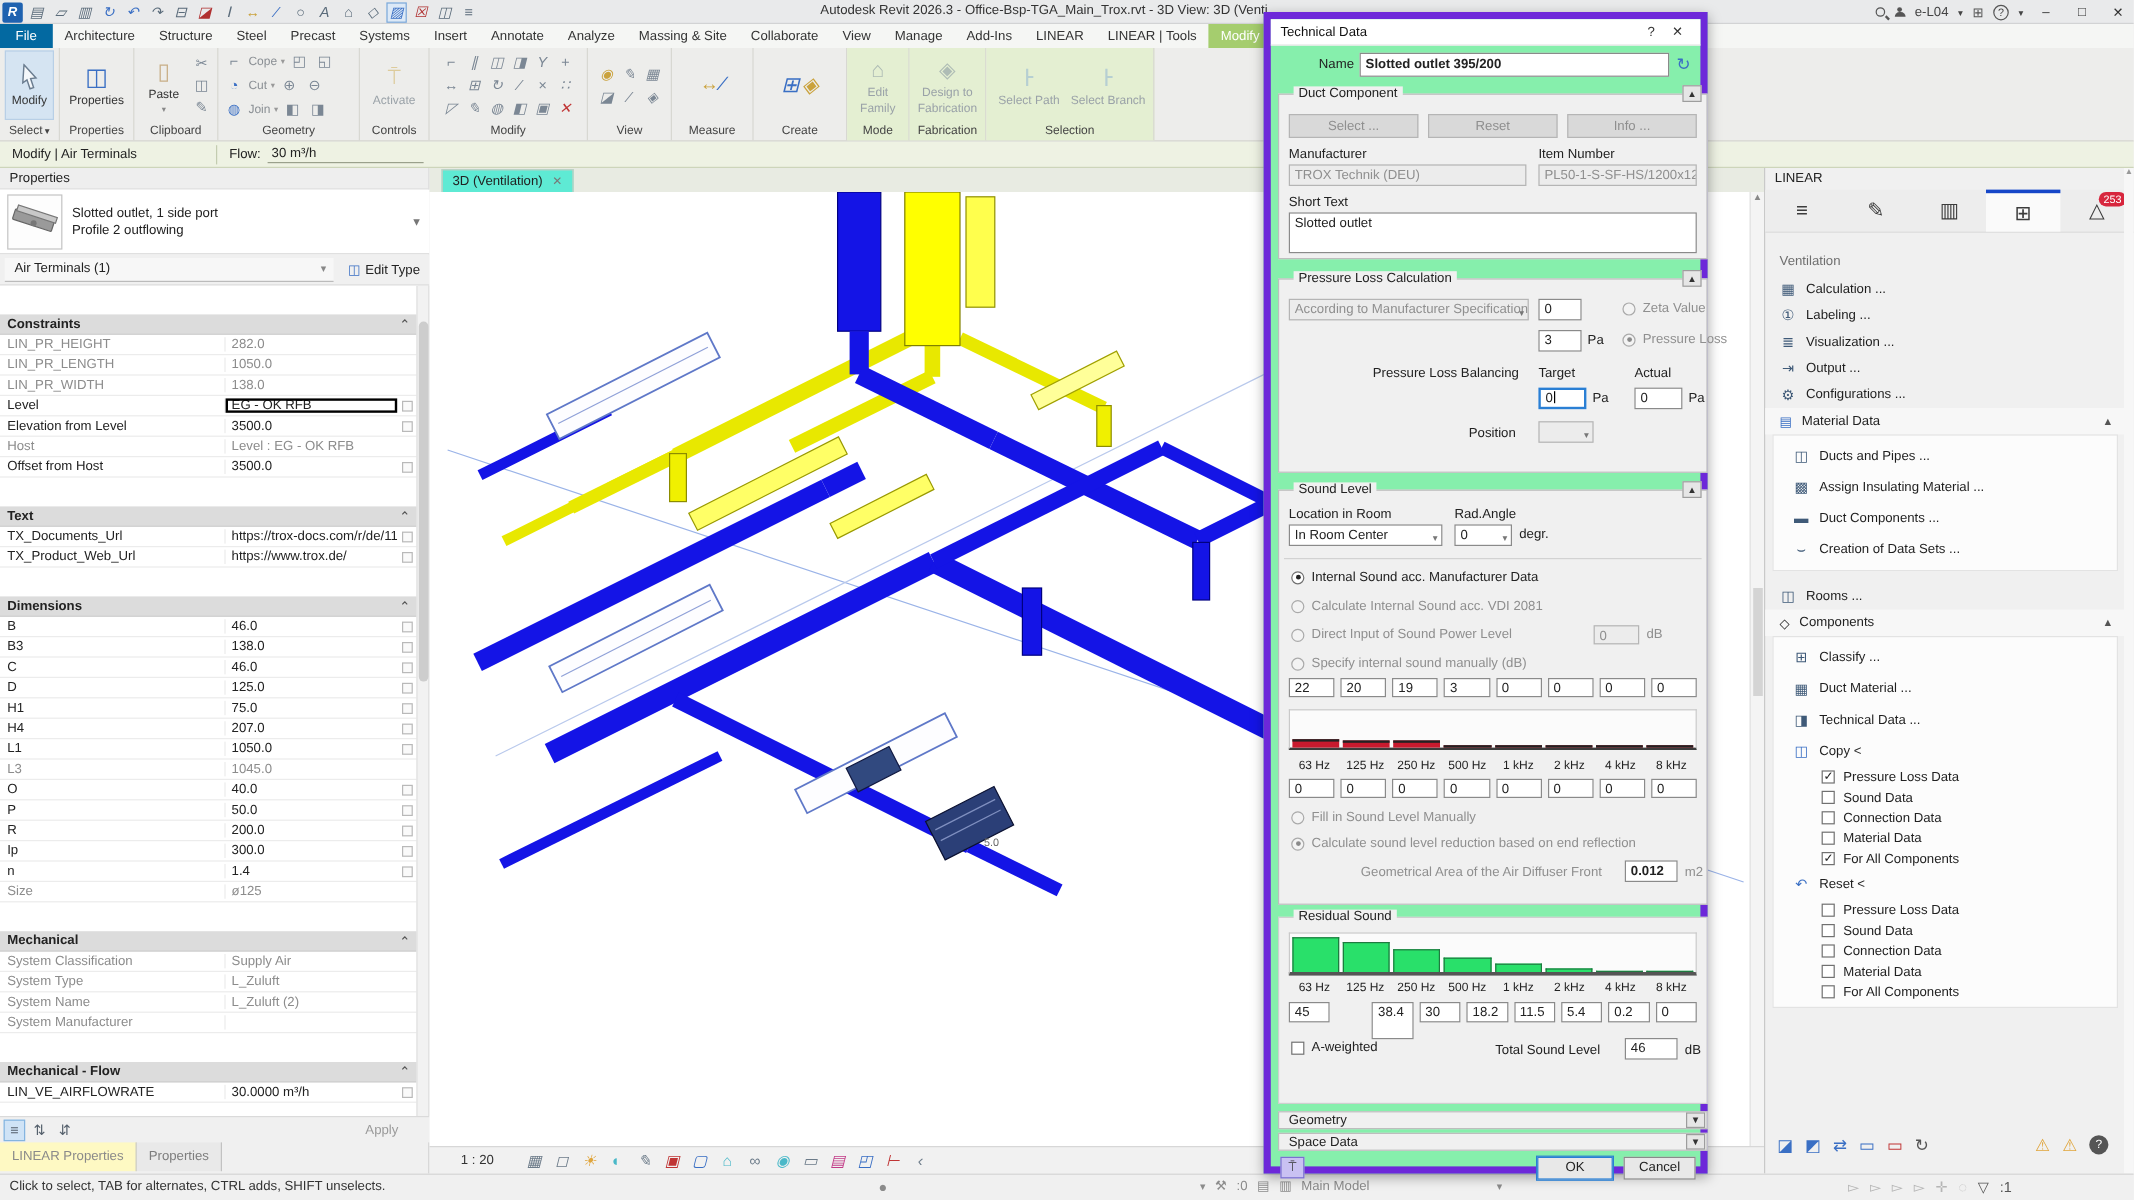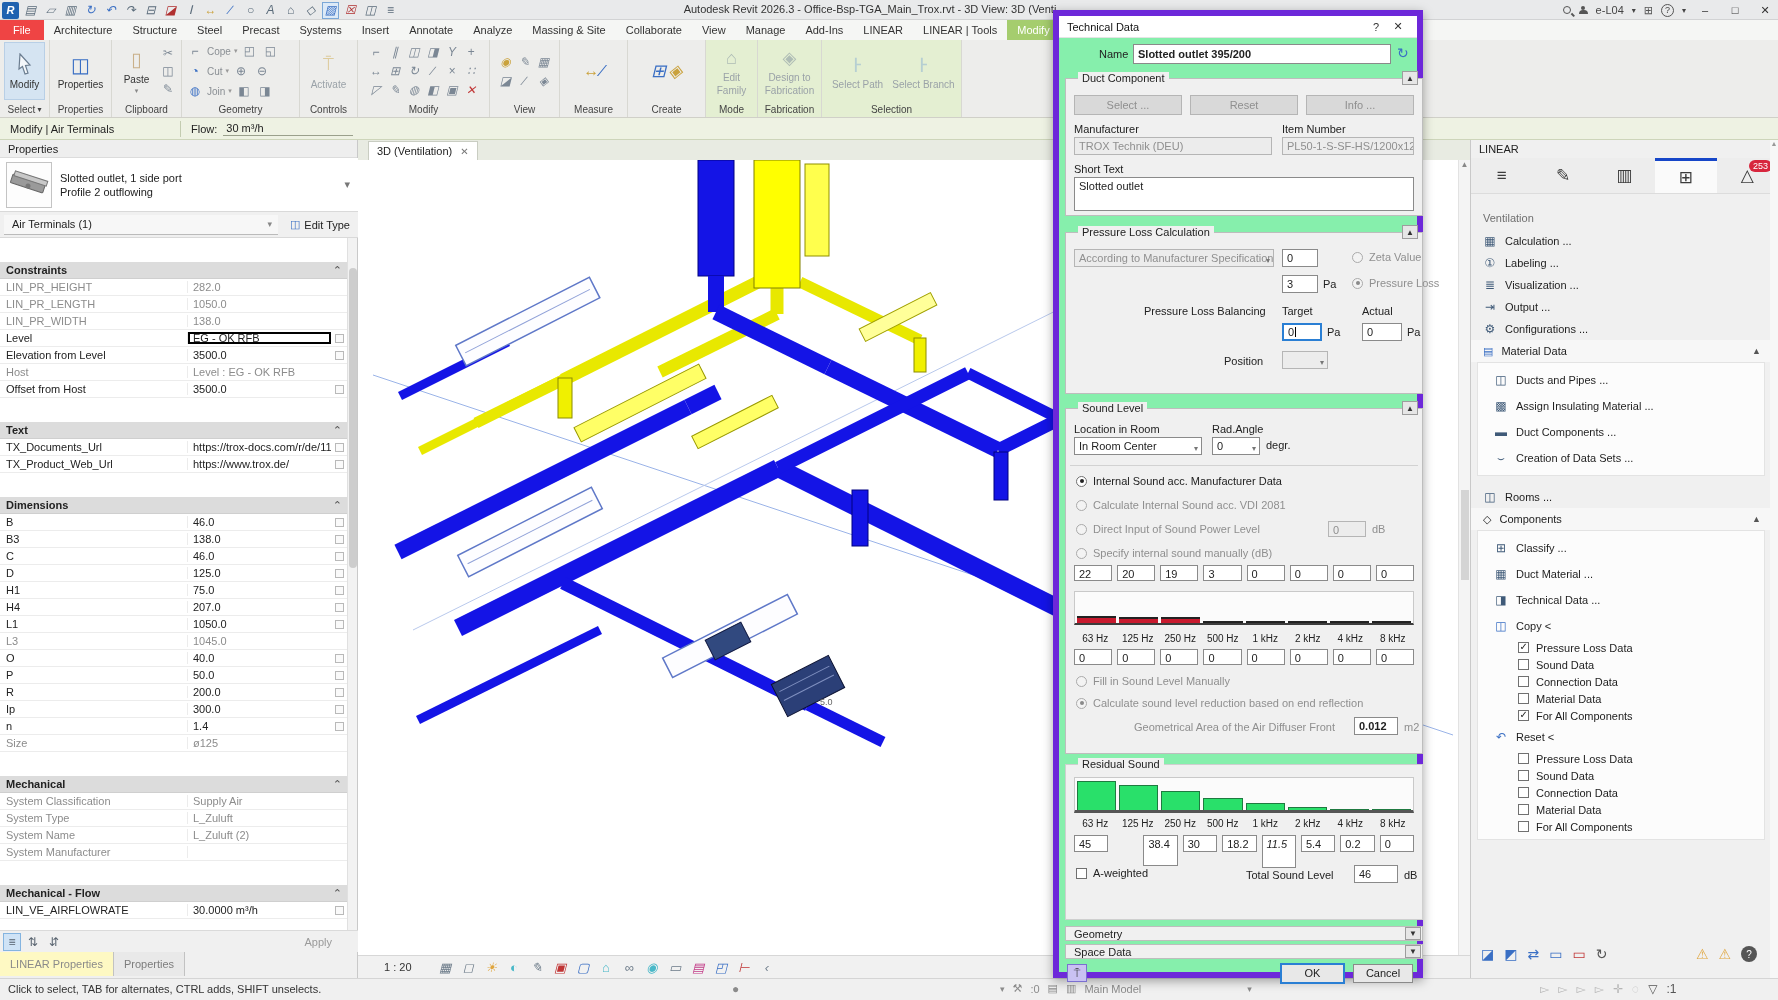--- a/index.html
+++ b/index.html
@@ -17,21 +17,21 @@
   .winbtn { width:22px; height:18px; display:flex; align-items:center; justify-content:center; font-size:11px; color:#333; }
   .mag { width:8px; height:8px; border:1.5px solid #555; border-radius:50%; position:relative; display:inline-block; }
   .mag::after { content:""; position:absolute; left:7px; top:7px; width:4px; height:1.5px; background:#555; transform:rotate(45deg); }
   .person { width:9px; height:9px; position:relative; display:inline-block; }
   .person::before { content:""; position:absolute; left:2.5px; top:0; width:4px; height:4px; border-radius:50%; background:#555; }
   .person::after { content:""; position:absolute; left:0; top:4.5px; width:9px; height:4px; border-radius:4px 4px 0 0; background:#555; }
 
   
   #tabbar { left:0; top:20px; width:1778px; height:20px; background:#f5f6f4; display:flex; align-items:stretch; }
   .rtab { padding:0 10px; display:flex; align-items:center; color:#333; white-space:nowrap; }
-  .rtab.file { background:#ef4444; color:#fff; padding:0 13px; }
+  .rtab.file { background:#0369a1; color:#fff; padding:0 13px; }
   .rtab.contextual { background:#a5cd6e; color:#fff; }
 
   
   #ribbon { left:0; top:40px; width:1778px; height:78px; background:#ededeb; border-bottom:1px solid #d0d0c8; display:flex; align-items:stretch; }
   .rpanel { display:flex; flex-direction:column; border-right:1px solid #d8d8d2; }
   .rpanel .pbody { flex:1; display:flex; align-items:center; justify-content:center; gap:2px; padding:2px 4px; }
   .rpanel .plabel { height:15px; text-align:center; color:#444; font-size:10px; display:flex; align-items:center; justify-content:center; gap:2px; }
   .rpanel.ctx { background:#e4efd2; }
   .bigbtn { width:48px; height:58px; display:flex; flex-direction:column; align-items:center; justify-content:center; gap:2px; color:#333; text-align:center; font-size:10px; }
   .bigbtn.blue { background:#d5e4f2; border:1px solid #b8cfe6; }
@@ -77,21 +77,21 @@
   #ptools .gi { width:18px; height:18px; display:flex; align-items:center; justify-content:center; margin-left:3px; color:#55606c; font-size:12px; }
   #ptools .gi.active { background:#cfe3f6; border:1px solid #84b4e0; }
   #applybtn { margin-left:auto; margin-right:10px; color:#9a9a9a; padding:2px 16px; }
   #ptabs { position:absolute; left:0; top:812px; width:358px; height:24px; display:flex; }
   .ptab { padding:0 10px; display:flex; align-items:center; color:#8a8a8a; background:#fef9c3; border-right:1px solid #c2c2c2; }
   .ptab.active { background:#e9e9e9; color:#7d7d7d; }
 
   
   #viewport { left:358px; top:140px; width:1112px; height:838px; background:#fff; }
   #vtabbar { height:20px; background:#e8ebe2; display:flex; align-items:flex-end; }
-  .vtab { height:19px; background:#ffffff; border:1px solid #c9cdc2; border-bottom:none; display:flex; align-items:center; gap:8px; padding:0 8px; margin-left:10px; }
+  .vtab { height:19px; background:#5eead4; border:1px solid #c9cdc2; border-bottom:none; display:flex; align-items:center; gap:8px; padding:0 8px; margin-left:10px; }
   .vtab .x { color:#777; font-size:10px; }
   #canvas { position:absolute; left:0; top:20px; width:1100px; height:795px; background:#ffffff; overflow:hidden; }
   #vscroll { position:absolute; right:0; top:20px; width:12px; height:795px; background:#f4f4f4; border-left:1px solid #e2e2e2; font-size:8px; color:#888; text-align:center; }
   #vscroll .thumbv { position:absolute; left:2px; top:330px; width:8px; height:90px; background:#d4d4d4; }
   #viewctrl { position:absolute; left:0; top:815px; width:1112px; height:23px; background:#f1f1f1; border-top:1px solid #d7d7d7; display:flex; align-items:center; gap:4px; padding-left:18px; }
   #viewctrl .scale { padding:1px 8px; color:#333; }
   #viewctrl .gi { width:19px; height:19px; display:flex; align-items:center; justify-content:center; font-size:13px; color:#6c7b89; }
 
   
   #dialog { left:1053px; top:10px; width:370px; height:968px; background:#86efac; border:6px solid #6d28d9; box-shadow:0 3px 10px rgba(0,0,0,.35); z-index:20; }
@@ -1127,21 +1127,21 @@
         <span>1 kHz</span>
         <span>2 kHz</span>
         <span>4 kHz</span>
         <span>8 kHz</span>
       </div>
     <div class="valrow" style="left:8px;top:70px;width:340px;">
         <div class="fld" style="height:17px;">45</div>
         <div class="fld" style="height:31px;margin-left:30px;">38.4</div>
         <div class="fld" style="height:17px;">30</div>
         <div class="fld" style="height:17px;">18.2</div>
-        <div class="fld" style="height:33px;font-style:italic;">11.5</div>
+        <div class="fld" style="height:17px;">11.5</div>
         <div class="fld" style="height:17px;">5.4</div>
         <div class="fld" style="height:17px;">0.2</div>
         <div class="fld" style="height:17px;">0</div>
       </div>
     <span class="radrow" style="left:10px;top:102px;">
       <span class="cbx"></span>
       <span class="lbl">A-weighted</span>
     </span>
     <span class="abs lbl" style="left:180px;top:104px;">Total Sound Level</span>
     <div class="abs fld" style="left:288px;top:100px;width:44px;height:18px;">46</div>

